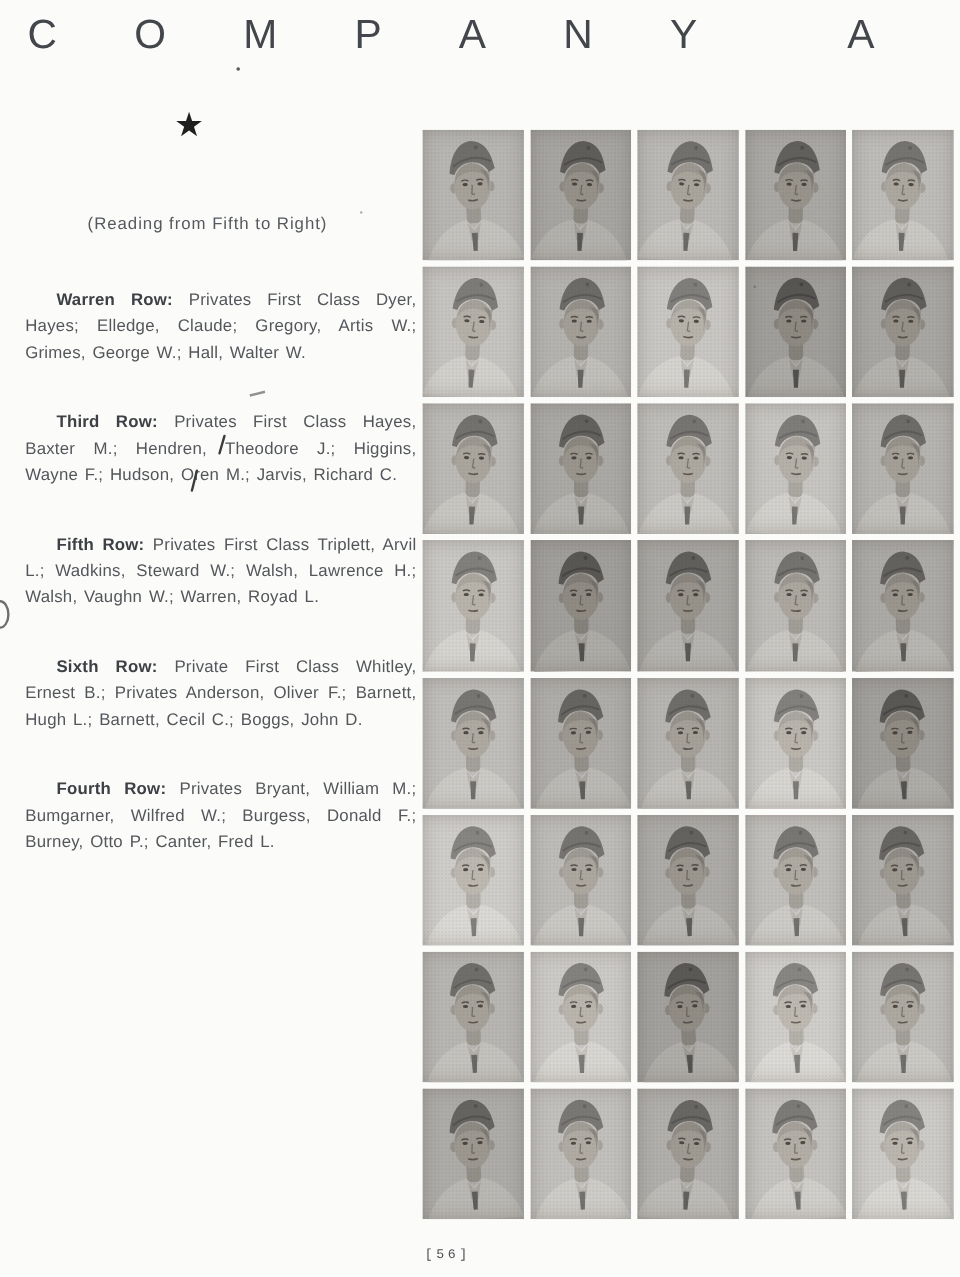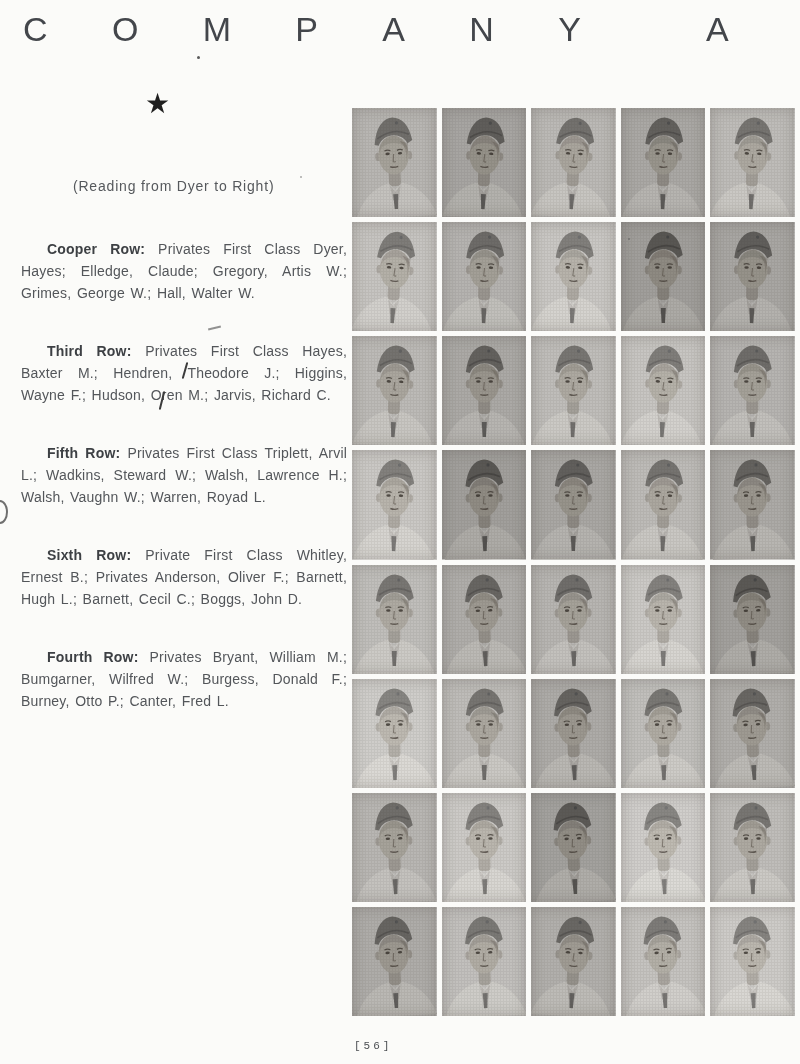--- a/index.html
+++ b/index.html
@@ -86,24 +86,24 @@
     <span>M</span>
     <span>P</span>
     <span>A</span>
     <span>N</span>
     <span>Y</span>
   </div>
   <div class="title-suffix">A</div>
 
   <div class="star">★</div>
 
-  <div class="reading-note">(Reading from Dyer to Right)</div>
+  <div class="reading-note">(Reading from Fifth to Right)</div>
 
   <section class="roster">
-    <p><b>Cooper Row:</b> <span>Privates First Class Dyer, Hayes; Elledge, Claude; Gregory, Artis W.; Grimes, George W.; Hall, Walter W.</span></p>
+    <p><b>Warren Row:</b> <span>Privates First Class Dyer, Hayes; Elledge, Claude; Gregory, Artis W.; Grimes, George W.; Hall, Walter W.</span></p>
     <p><b>Third Row:</b> <span>Privates First Class Hayes, Baxter M.; Hendren, Theodore J.; Higgins, Wayne F.; Hudson, Oren M.; Jarvis, Richard C.</span></p>
     <p><b>Fifth Row:</b> <span>Privates First Class Triplett, Arvil L.; Wadkins, Steward W.; Walsh, Lawrence H.; Walsh, Vaughn W.; Warren, Royad L.</span></p>
     <p><b>Sixth Row:</b> <span>Private First Class Whitley, Ernest B.; Privates Anderson, Oliver F.; Barnett, Hugh L.; Barnett, Cecil C.; Boggs, John D.</span></p>
     <p><b>Fourth Row:</b> <span>Privates Bryant, William M.; Bumgarner, Wilfred W.; Burgess, Donald F.; Burney, Otto P.; Canter, Fred L.</span></p>
   </section>
 
   <section class="grid">
       <div class="photo" title="Anderson, Shelton F.">
         <svg viewBox="0 0 85 109" preserveAspectRatio="none">
     <rect width="85" height="109" fill="rgb(184,182,179)"></rect>

